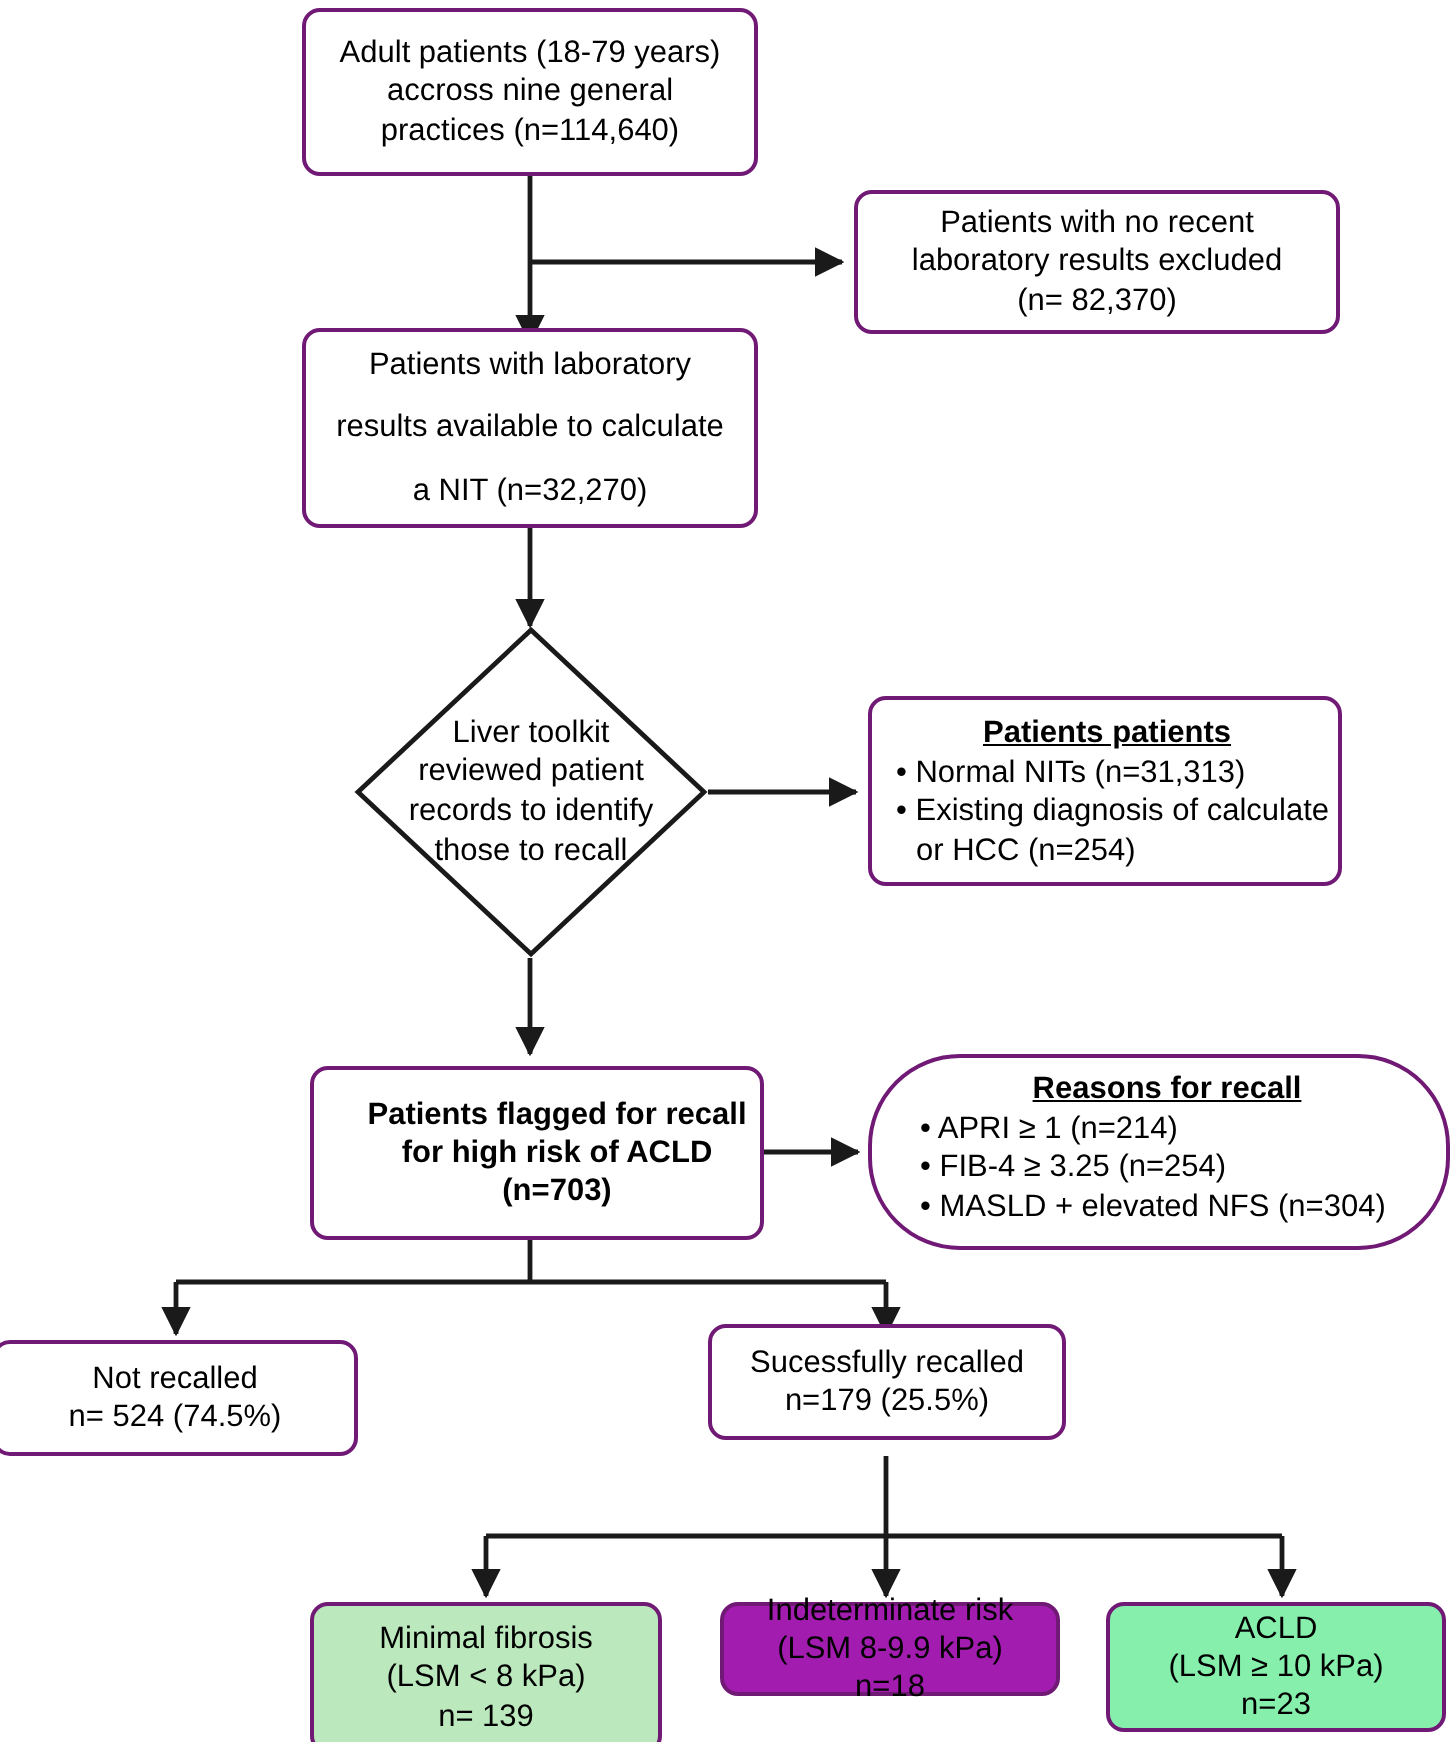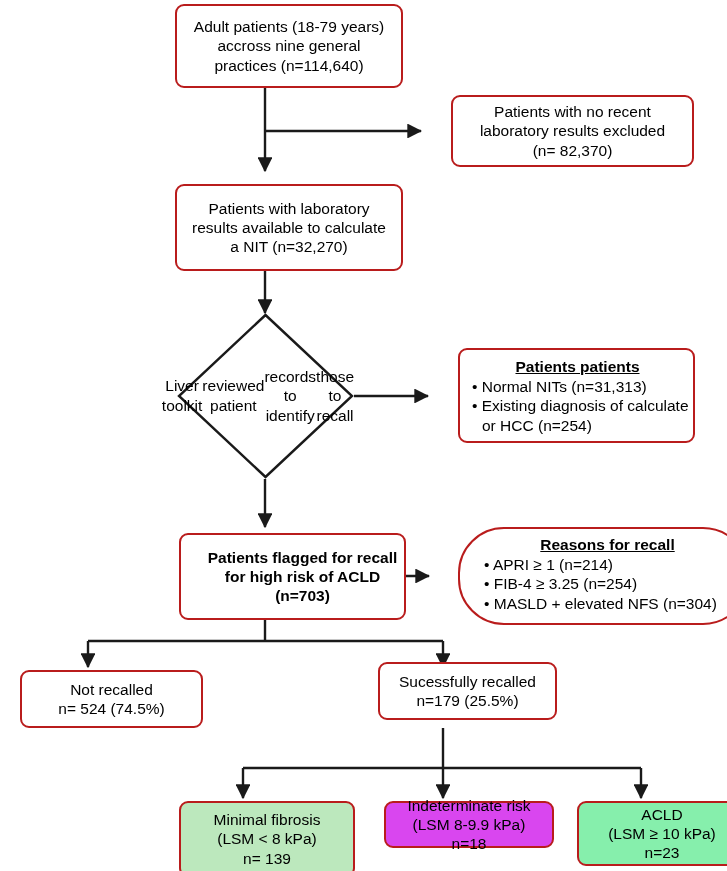--- a/index.html
+++ b/index.html
@@ -18,32 +18,31 @@
   svg.edges {
     position: absolute;
     top: 0; left: 0;
     width: 727px;
     height: 871px;
     pointer-events: none;
   }
   .node {
     position: absolute;
     box-sizing: border-box;
-    border: 2px solid #b91c1c;
+    border: 2px solid #701a75;
     background: #ffffff;
     display: flex;
     flex-direction: column;
     align-items: center;
     justify-content: center;
     text-align: center;
     color: #000000;
     font-size: 15.5px;
     line-height: 1.24;
     border-radius: 9px;
-    margin-left: 24px;
   }
   .node.pill { border-radius: 46px; }
   .node.bold { font-weight: bold; }
   .node .ln { display: block; white-space: nowrap; }
   .node.listbox {
     align-items: flex-start;
     text-align: left;
     padding: 7px 8px 7px 10px;
     justify-content: flex-start;
   }
@@ -66,23 +65,23 @@
   .diamond-wrap {
     position: absolute;
   }
   .diamond-wrap svg { position: absolute; top: 0; left: 0; }
   .diamond-label {
     position: absolute;
     top: 0; left: 0;
     width: 100%;
     height: 100%;
     display: flex;
-    flex-direction: row;
+    flex-direction: column;
     align-items: center;
-    justify-content: flex-end;
+    justify-content: center;
     text-align: center;
     font-size: 15.5px;
     line-height: 1.26;
     color: #000;
   }
 </style>
 </head>
 <body>
 
 <div id="canvas">
@@ -125,21 +124,21 @@
     <span class="ln">accross nine general</span>
     <span class="ln">practices (n=114,640)</span>
   </div>
 
   <div class="node" style="left:427px; top:95px; width:243px; height:72px;">
     <span class="ln">Patients with no recent</span>
     <span class="ln">laboratory results excluded</span>
     <span class="ln">(n= 82,370)</span>
   </div>
 
-  <div class="node" style="left:151px; top:184px; width:228px; height:87px;">
+  <div class="node" style="left:151px; top:164px; width:228px; height:100px;gap:12px;">
     <span class="ln">Patients with laboratory</span>
     <span class="ln">results available to calculate</span>
     <span class="ln">a NIT (n=32,270)</span>
   </div>
 
   <div class="diamond-wrap" style="left:177px; top:313px; width:177px; height:166px;">
     <svg width="177" height="166" viewBox="0 0 177 166">
       <polygon points="88.5,2 175,83 88.5,164 2,83" fill="#ffffff" stroke="#1a1a1a" stroke-width="2.4"></polygon>
     </svg>
     <div class="diamond-label">
@@ -179,21 +178,21 @@
     <span class="ln">Sucessfully recalled</span>
     <span class="ln">n=179 (25.5%)</span>
   </div>
 
   <div class="node" style="left:155px; top:801px; width:176px; height:76px; background:#bce8bd;">
     <span class="ln">Minimal fibrosis</span>
     <span class="ln">(LSM &lt; 8 kPa)</span>
     <span class="ln">n= 139</span>
   </div>
 
-  <div class="node" style="left:360px; top:801px; width:170px; height:47px; background:#d946ef;">
+  <div class="node" style="left:360px; top:801px; width:170px; height:47px; background:#a21caf;">
     <span class="ln">Indeterminate risk</span>
     <span class="ln">(LSM 8-9.9 kPa)</span>
     <span class="ln">n=18</span>
   </div>
 
   <div class="node" style="left:553px; top:801px; width:170px; height:65px; background:#86efac;">
     <span class="ln">ACLD</span>
     <span class="ln">(LSM ≥ 10 kPa)</span>
     <span class="ln">n=23</span>
   </div>

